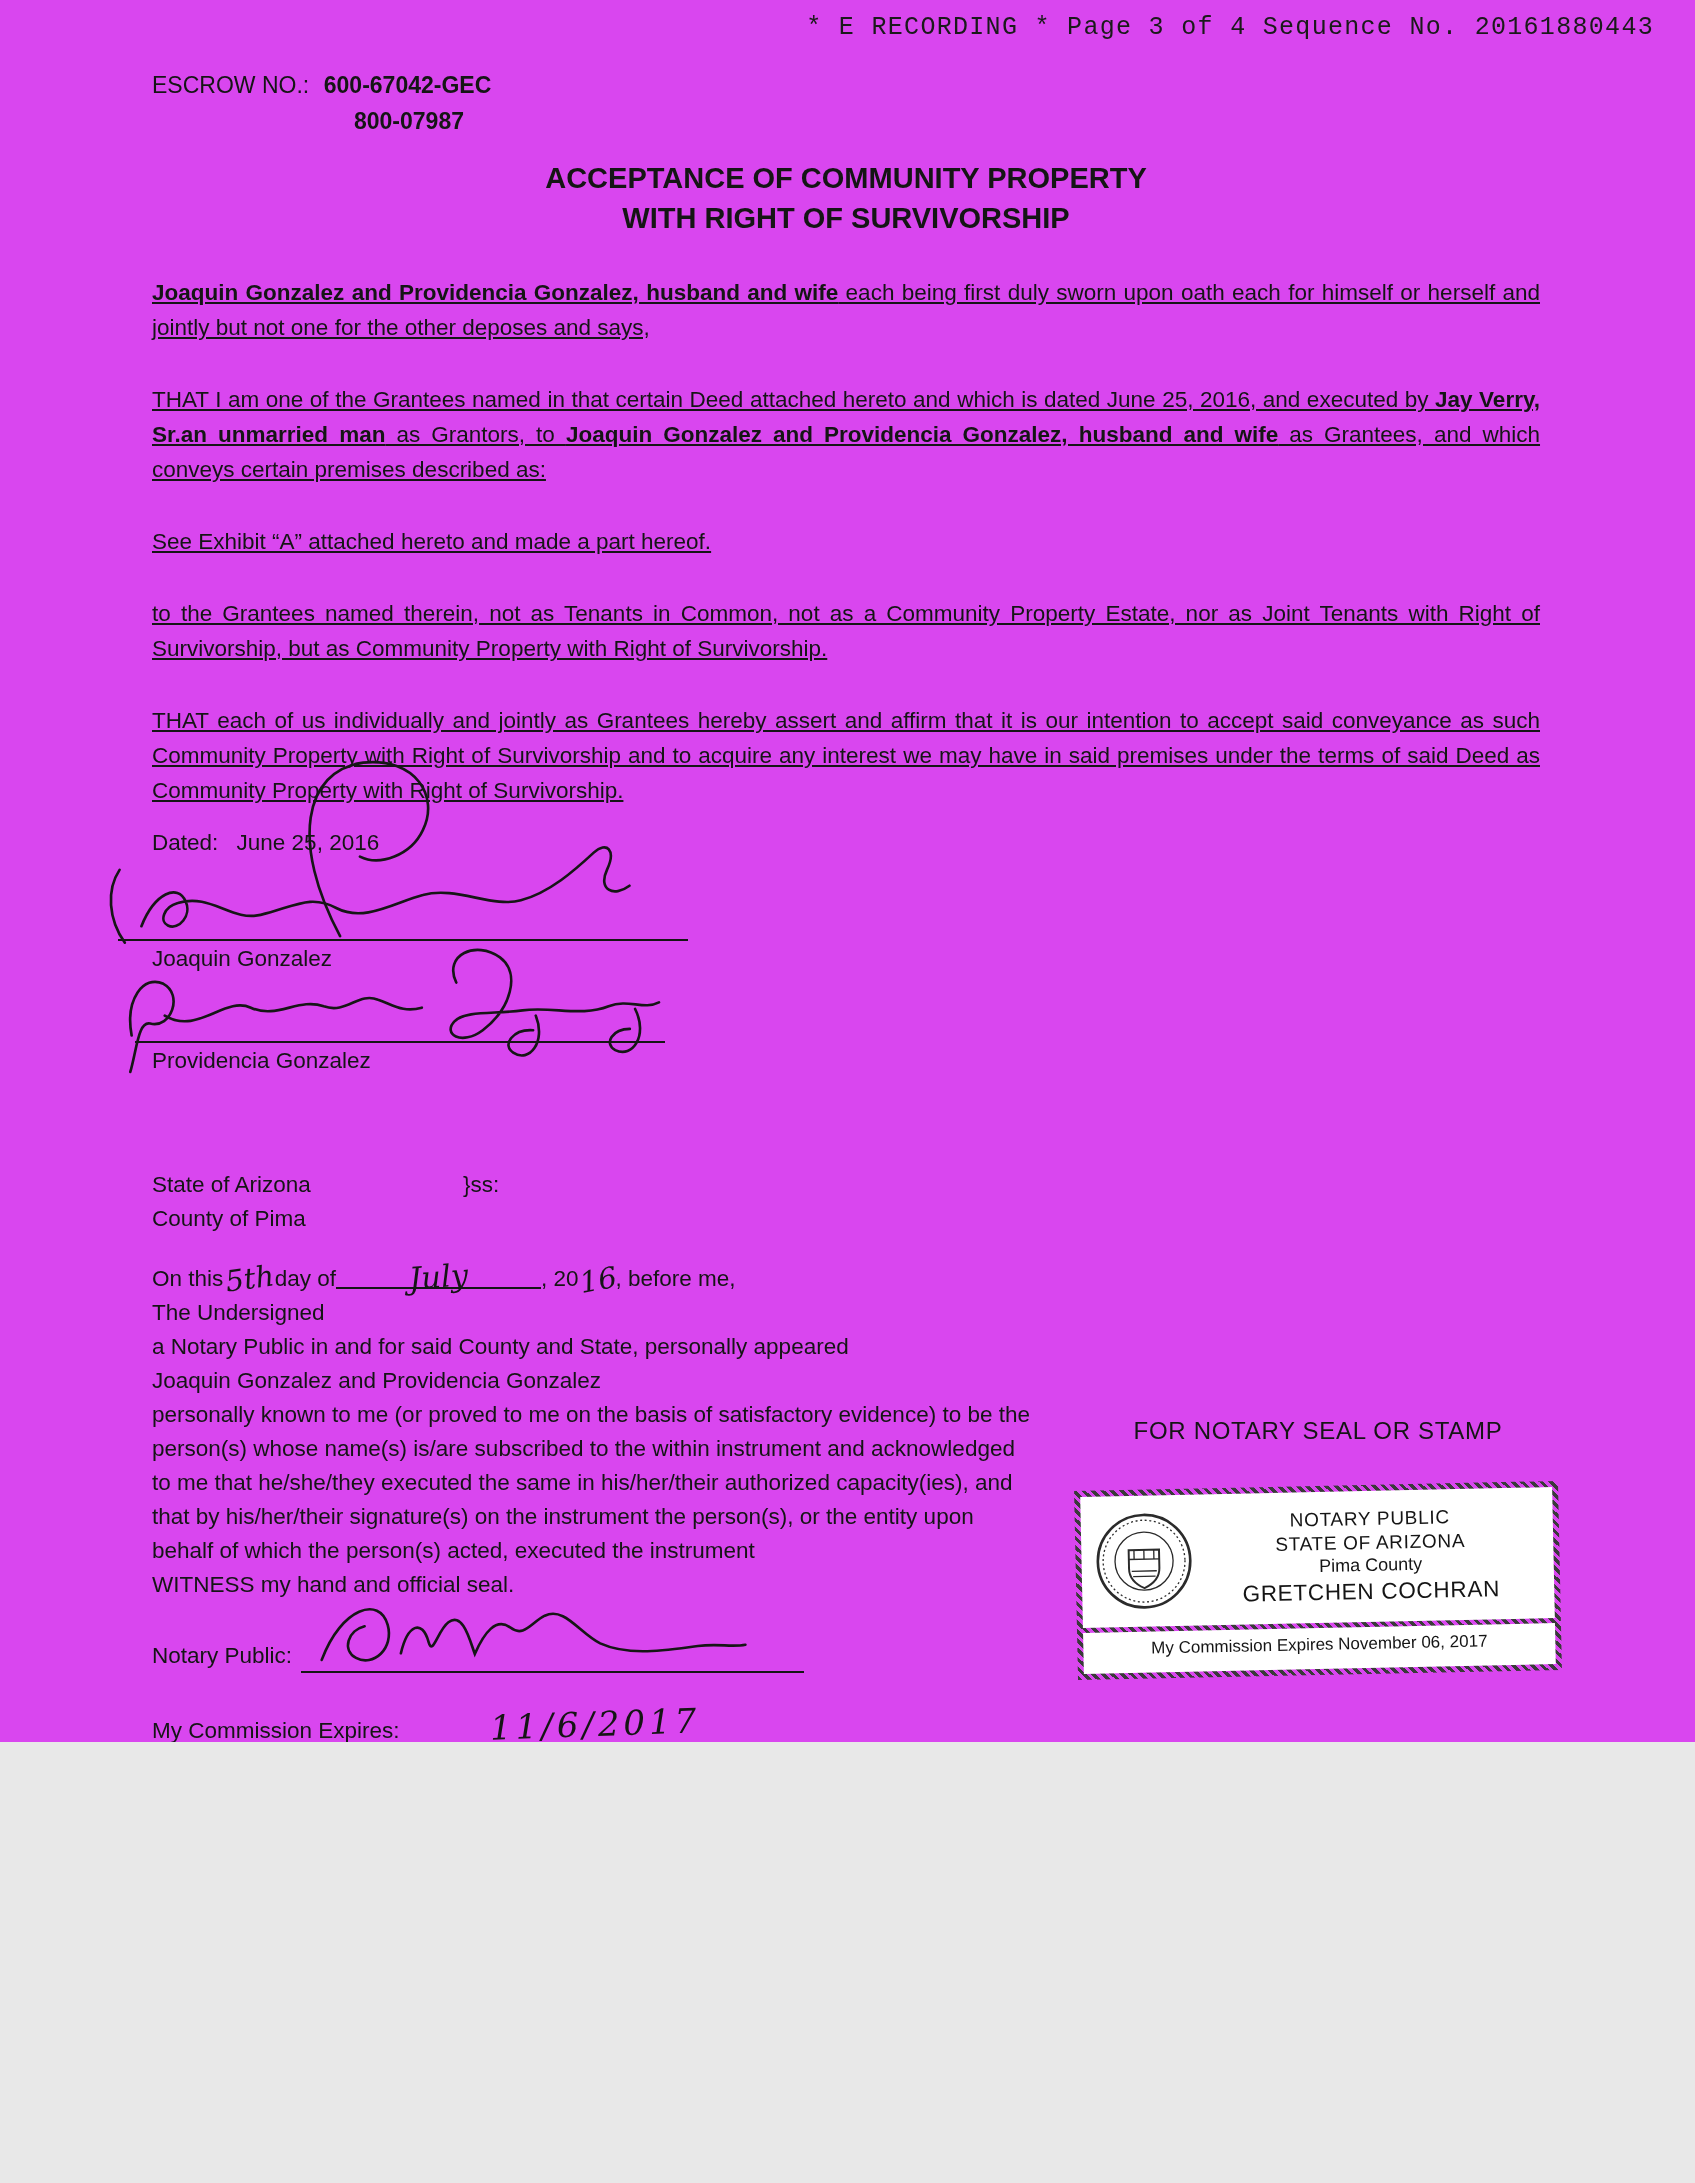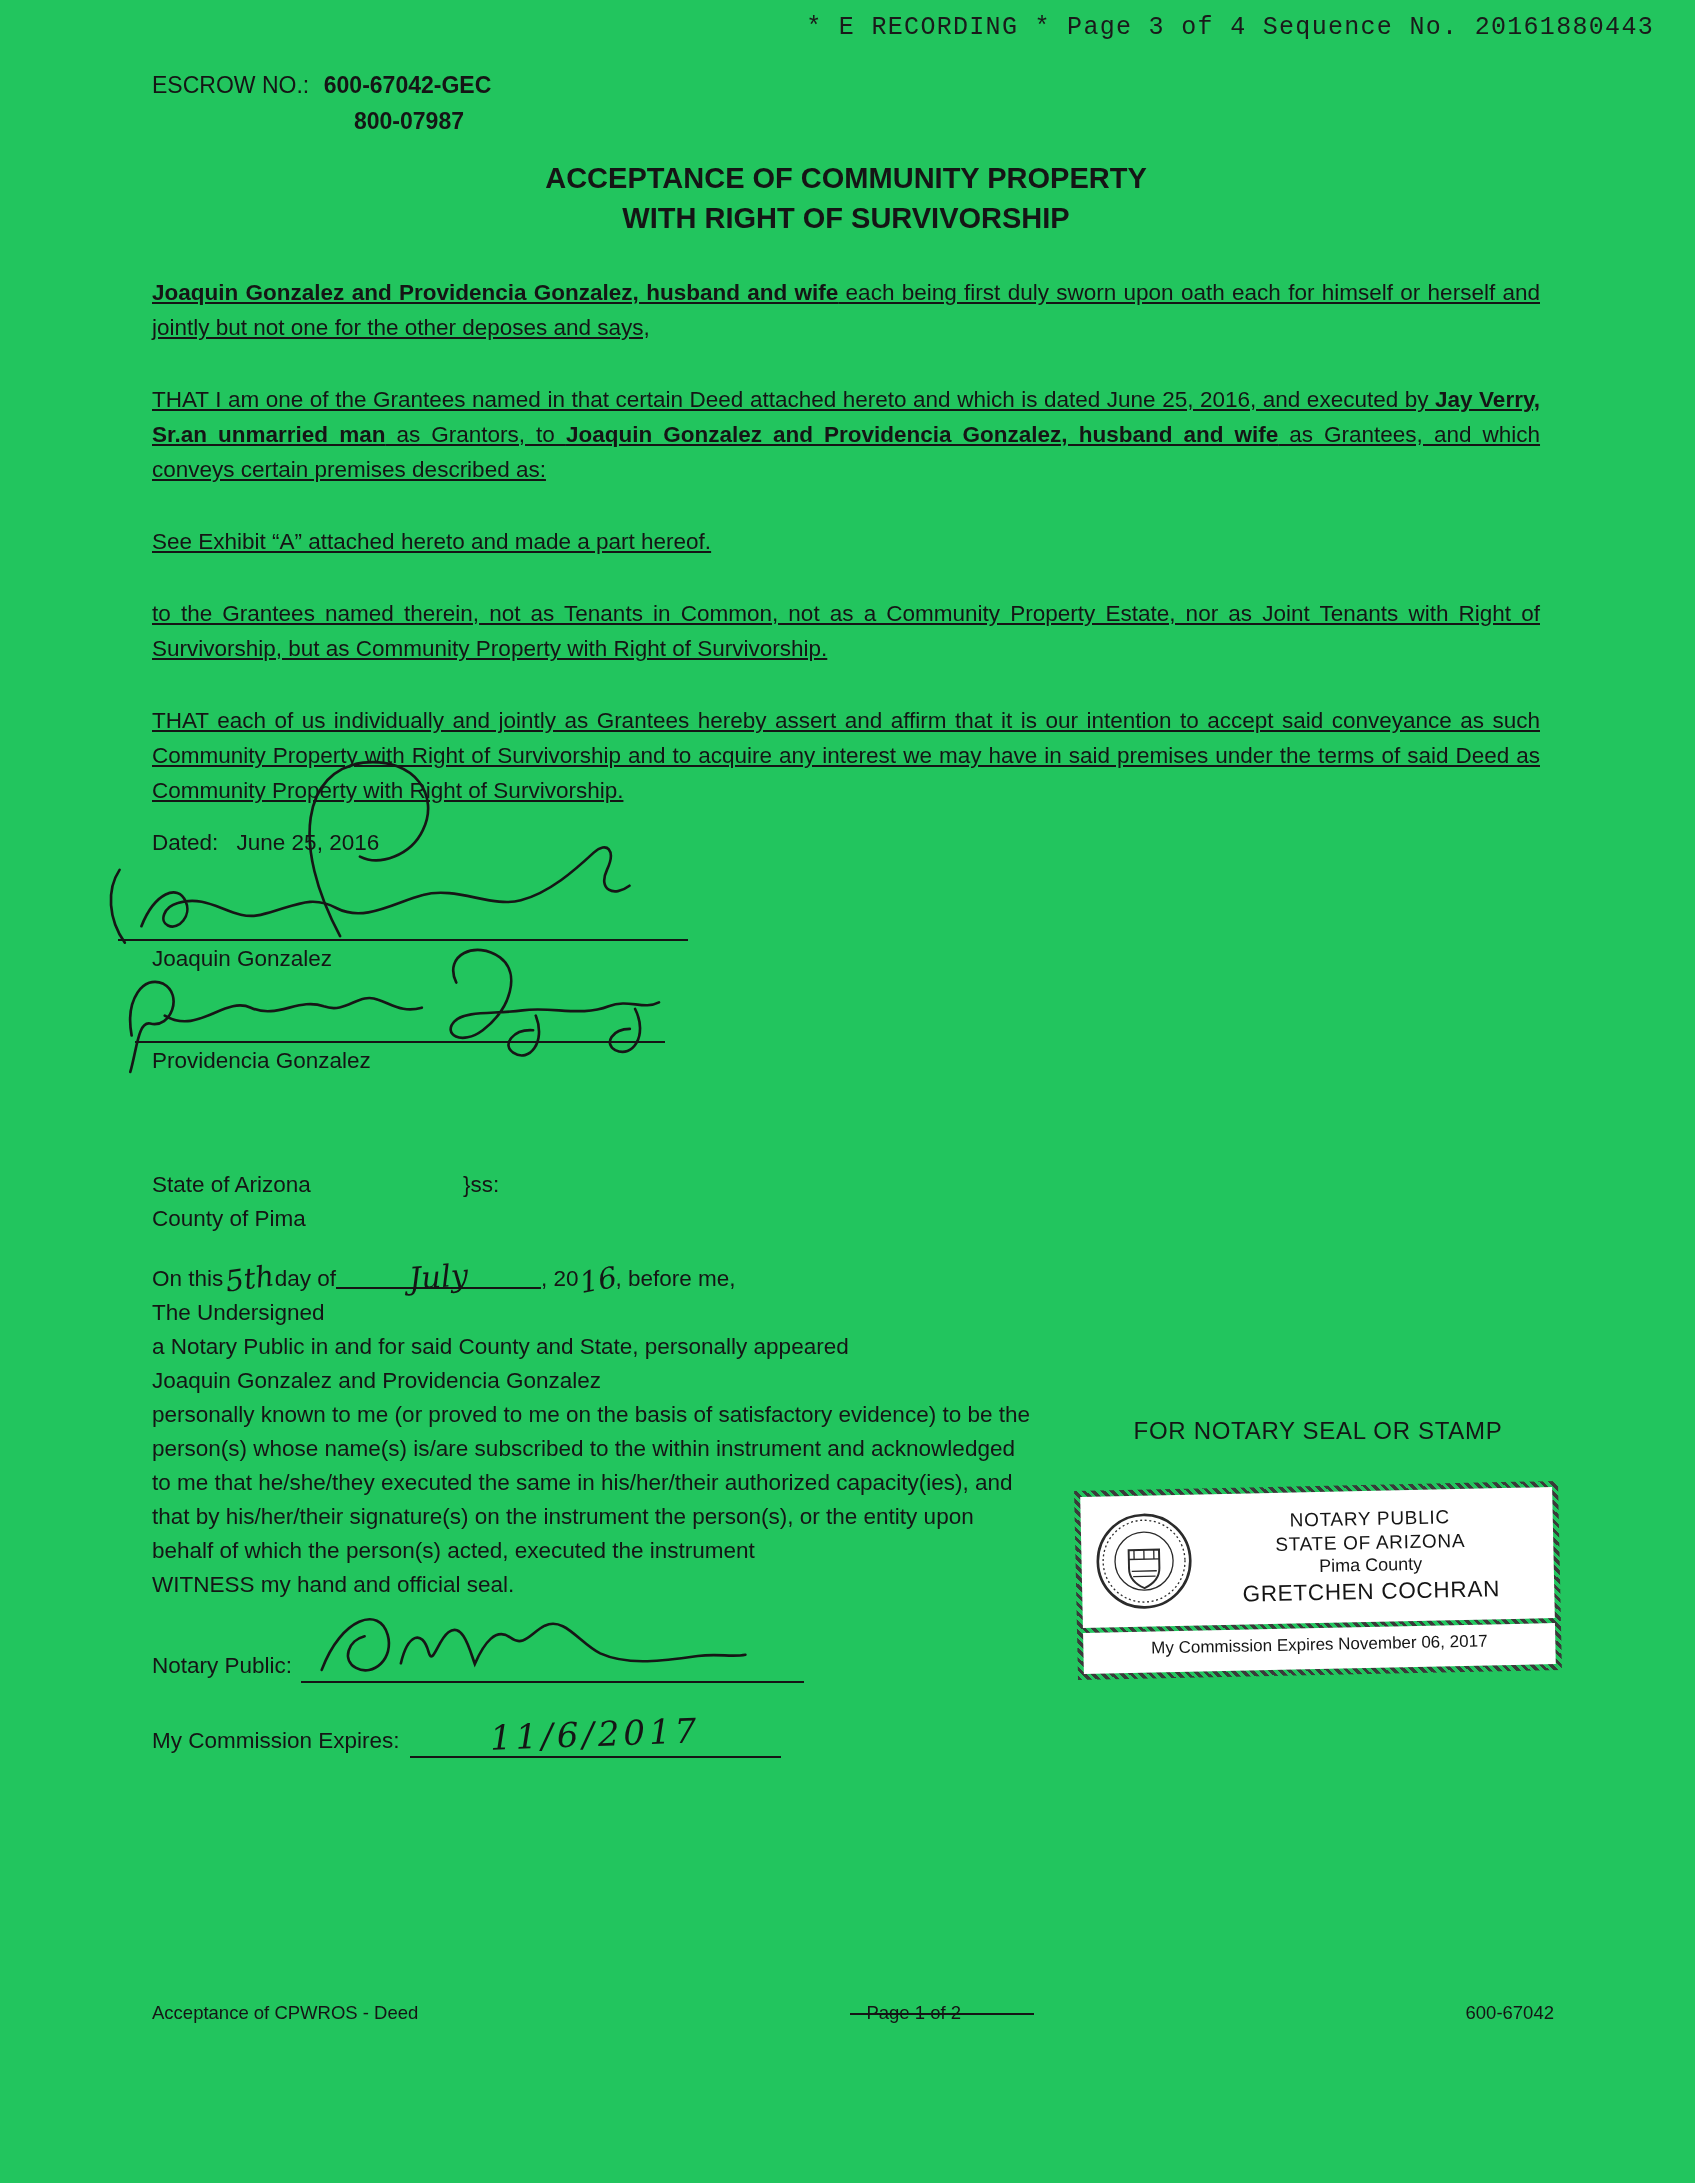--- a/index.html
+++ b/index.html
@@ -1,22 +1,22 @@
 <!DOCTYPE html>
 <html style="font-size:10.6px"><head>
 <meta charset="utf-8">
 <style>
   * { box-sizing: border-box; }
   html, body { margin: 0; padding: 0; background: #e8e8e8; }
   .page {
     position: relative;
     width: 1696px;
-    height: 2183px;
+    height: 1742px;
     margin: 0 auto;
-    background: #22c55e;
+    background: #d946ef;
     font-family: "Liberation Sans", sans-serif;
     color: #151515;
     overflow: hidden;
   }
   .rec-header {
     position: absolute;
     top: 13.2px;
     right: 42px;
     font-family: "Liberation Mono", monospace;
     font-size: 25px;
@@ -87,21 +87,21 @@
   .hand-year { font-size: 29px; transform: rotate(-10deg) translateY(4px); }
   .blank-month {
     display: inline-block;
     width: 205px;
     border-bottom: 2px solid #151515;
     text-align: center;
     height: 30.5px;
   }
   .notary-para { margin-top: 0; }
   .witness-line { margin-top: 0; }
-  .np-row { margin-top: 47px; display: flex; align-items: flex-end; }
+  .np-row { margin-top: 37px; display: flex; align-items: flex-end; }
   .np-blank {
     position: relative;
     display: inline-block;
     width: 503px;
     border-bottom: 2px solid #151515;
     height: 30.5px;
     margin-left: 9.3px;
   }
   .np-svg { position: absolute; left: 0; bottom: -12px; pointer-events: none; }
   .comm-row { margin-top: 34px; display: flex; align-items: flex-end; }

